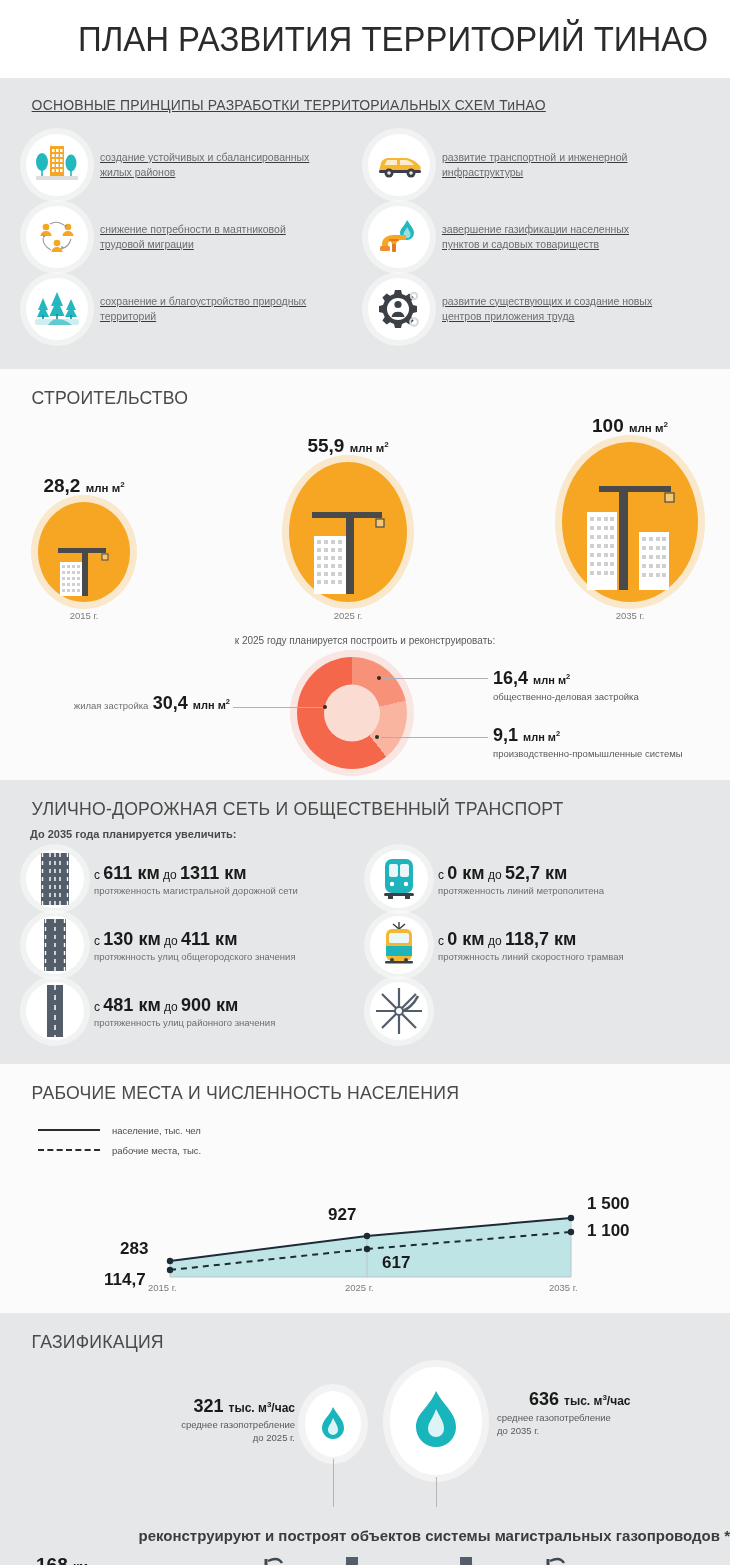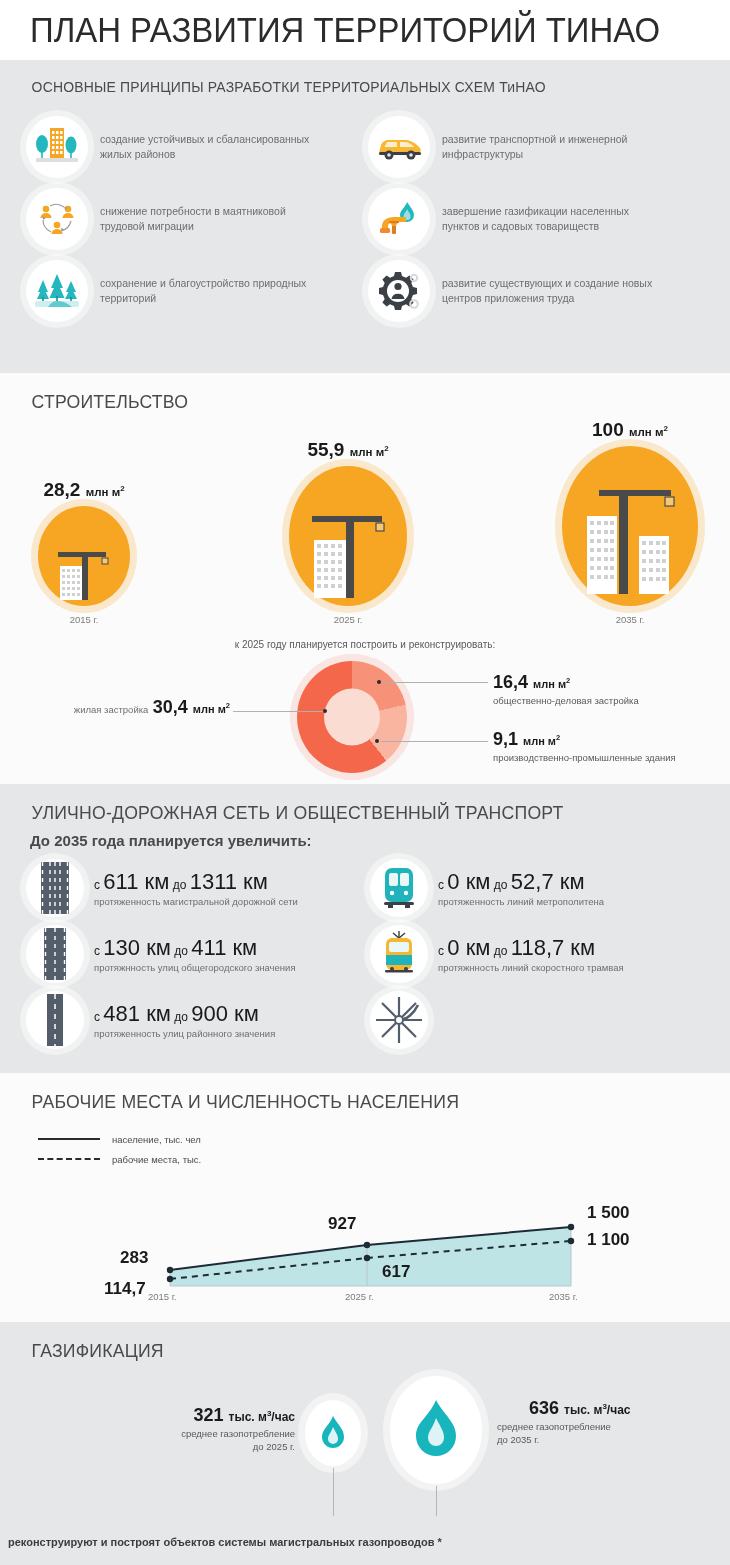--- a/index.html
+++ b/index.html
@@ -25,25 +25,26 @@
     padding:18px 0 6px 34px;
     font-family:"Liberation Sans","DejaVu Sans",sans-serif;
     transform:scaleX(.93);
     transform-origin:left center;
     white-space:nowrap;
   }
   .sec-title.small{font-size:15px;}
 
   
   .header{
-    height:60px;
+    height:78px;
     background:#ffffff;
     display:flex;
     align-items:center;
     padding-left:30px;
+    margin-left:48px;
   }
   .header h1{
     margin:0;
     font-size:35px;
     font-weight:400;
     color:#2b2b2b;
     letter-spacing:0px;
     transform:scaleX(.94);
     transform-origin:left center;
     white-space:nowrap;
@@ -132,24 +133,24 @@
     padding:2px 16px 20px 26px;
   }
   .road-item{display:flex;align-items:center;min-height:66px;}
   .rd-circle{
     width:58px;height:58px;border-radius:50%;background:#ffffff;
     box-shadow:0 0 0 6px rgba(255,255,255,.45);
     display:flex;align-items:center;justify-content:center;
     flex:0 0 58px;margin-right:10px;
   }
   .rd-main{font-size:12px;color:#1a1a1a;white-space:nowrap;}
-  .rd-main b{font-size:22px;font-weight:normal;}
+  .rd-main b{font-size:18px;font-weight:bold;}
   .rd-cap{font-size:9.5px;color:#6d6e71;margin-top:1px;}
   .sub-note{
-    font-size:15px;font-weight:bold;color:#4a4a4a;
+    font-size:11px;font-weight:bold;color:#4a4a4a;
     padding:2px 0 4px 30px;
   }
 
   
   .chart-area{position:relative;height:195px;}
   .legend{position:absolute;left:38px;top:10px;font-size:9.5px;color:#4a4a4a;}
   .legend .row{display:flex;align-items:center;height:20px;}
   .legend .key{width:62px;height:0;border-top:2px solid #2b2b2b;margin-right:12px;}
   .legend .key.dash{border-top:2px dashed #2b2b2b;}
   .chart-num{position:absolute;font-size:17px;font-weight:bold;color:#1a1a1a;white-space:nowrap;}
@@ -162,39 +163,39 @@
     display:flex;align-items:center;justify-content:center;
   }
   .gas-lbl{position:absolute;white-space:nowrap;}
   .gas-lbl .big{font-size:18px;font-weight:bold;color:#1a1a1a;margin-left:32px;}
   .gas-lbl .big .u{font-size:12px;font-weight:bold;}
   .gas-lbl .big .u sup{font-size:8px;}
   .gas-lbl .cap{font-size:9.5px;color:#58595b;line-height:1.35;margin-top:2px;}
   .vline{position:absolute;width:1px;background:#b5b5b5;}
 
   .pipe-note{
-    position:absolute;left:8px;right:0;text-align:left;
-    font-size:11px;color:#3c3c3c;font-weight:bold;
+    position:absolute;left:8px;right:0;text-align:right;
+    font-size:15px;color:#3c3c3c;font-weight:bold;
   }
   .pipe-wrap{position:relative;height:105px;}
   .pipe-lbl{position:absolute;white-space:nowrap;}
   .pipe-lbl .big{font-size:19px;font-weight:bold;color:#1a1a1a;}
   .pipe-lbl .big .u{font-size:12px;}
   svg{display:block;}
 </style>
 </head>
 <body>
 
 <div class="page">
 
   <div class="header">
     <h1>ПЛАН РАЗВИТИЯ ТЕРРИТОРИЙ ТИНАО</h1>
   </div>
 
-  <div class="sec gray" style="padding-bottom:22px;">
+  <div class="sec gray" style="padding-bottom:0;text-decoration:underline;">
     <div class="sec-title small">ОСНОВНЫЕ ПРИНЦИПЫ РАЗРАБОТКИ ТЕРРИТОРИАЛЬНЫХ СХЕМ ТиНАО</div>
 
     <div class="principles">
 
       <div class="principle">
         <div class="pr-circle">
           <svg width="46" height="42" viewBox="0 0 46 42">
             <rect x="16" y="2" width="14" height="30" fill="#f6a623"></rect>
             <g fill="#fff">
               <rect x="18" y="5" width="2.5" height="3"></rect>
@@ -503,21 +504,21 @@
         </span>
         <div class="cap">общественно-деловая застройка</div>
       </div>
       <div class="leader" style="left:383px;top:43px;width:105px;"></div>
       <div class="dotm" style="left:377px;top:41px;"></div>
 
       <div class="lbl" style="left:493px;top:90px;">
         <span class="big"><span>9,1</span>
           <span class="u"><span>млн м</span><sup>2</sup></span>
         </span>
-        <div class="cap">производственно-промышленные здания</div>
+        <div class="cap">производственно-промышленные системы</div>
       </div>
       <div class="leader" style="left:381px;top:102px;width:107px;"></div>
       <div class="dotm" style="left:375px;top:100px;"></div>
     </div>
     <div style="height:10px;"></div>
   </div>
 
   <div class="sec gray">
     <div class="sec-title">УЛИЧНО-ДОРОЖНАЯ СЕТЬ И ОБЩЕСТВЕННЫЙ ТРАНСПОРТ</div>
     <div class="sub-note">До 2035 года планируется увеличить:</div>

